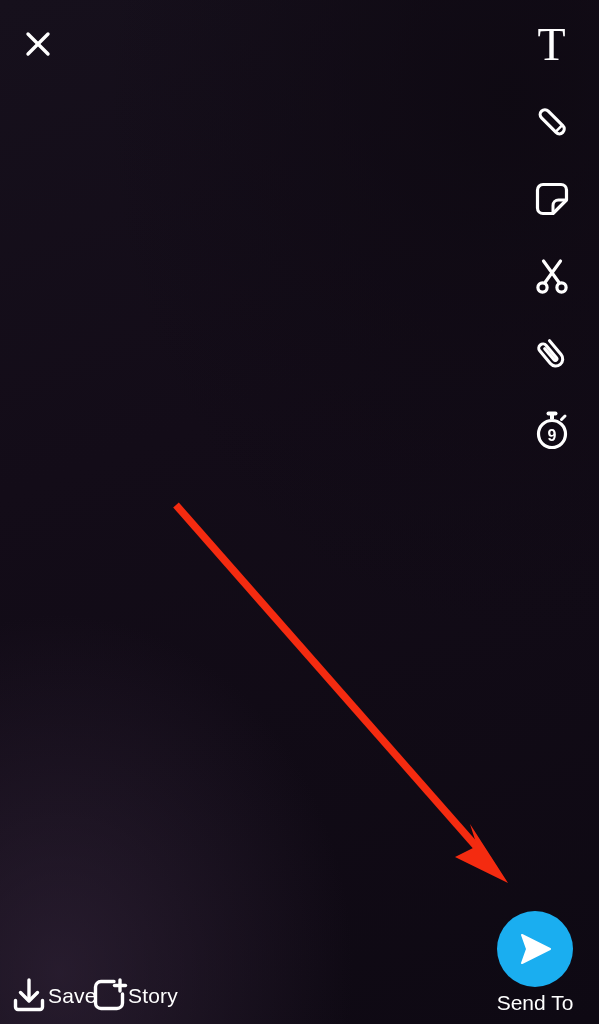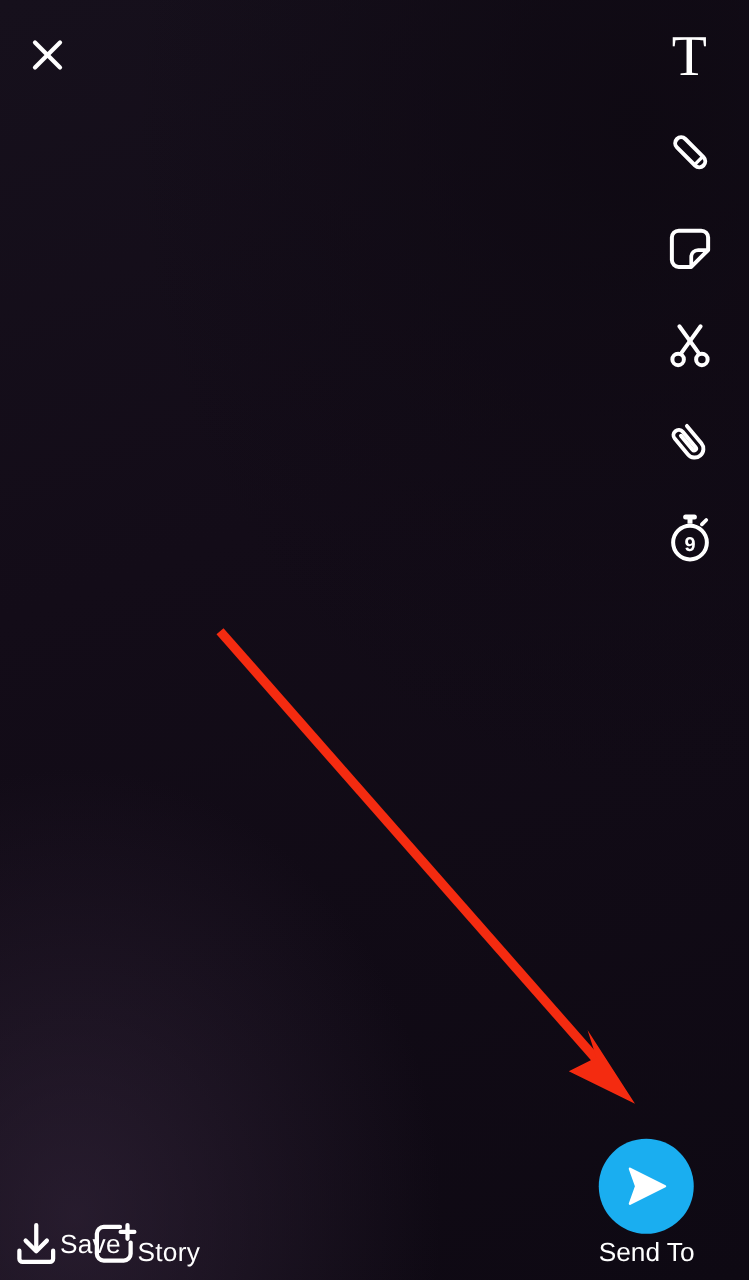--- a/index.html
+++ b/index.html
@@ -95,30 +95,30 @@
   .bottom-action .ba-label {
     color: #ffffff;
     font-size: 21px;
     line-height: 26px;
     font-family: "Liberation Sans", sans-serif;
     letter-spacing: 0.2px;
     margin-top: 2px;
     user-select: none;
   }
   #save-action { left: 10px; width: 72px; }
-  #story-action { left: 72px; width: 72px; align-items: flex-end; }
+  #story-action { left: 90px; width: 72px; }
 
   #send-action {
     position: absolute;
     right: 8px;
     bottom: 8px;
     width: 112px;
     display: flex;
     flex-direction: column;
-    align-items: flex-start;
+    align-items: center;
     cursor: pointer;
   }
   #send-circle {
     width: 76px;
     height: 76px;
     border-radius: 50%;
     background: #1aaef0;
     display: flex;
     align-items: center;
     justify-content: center;

